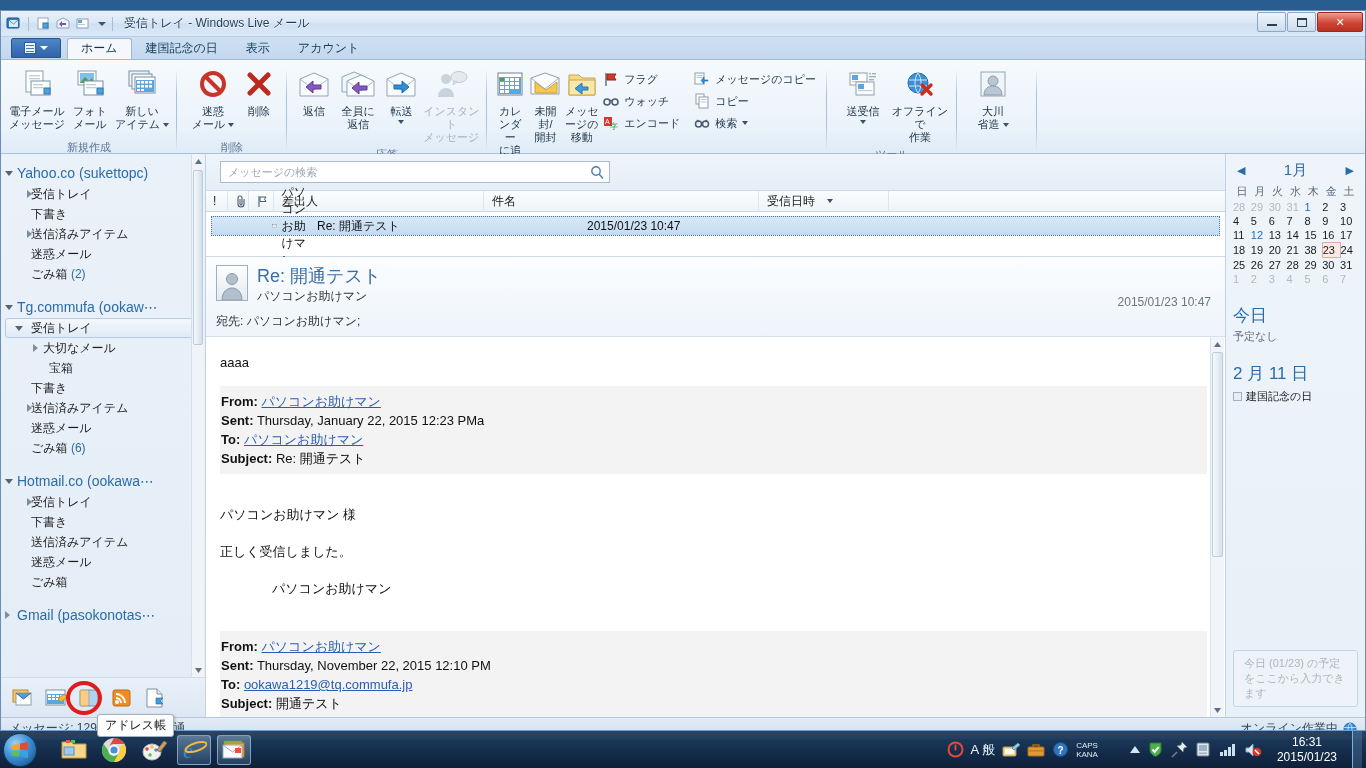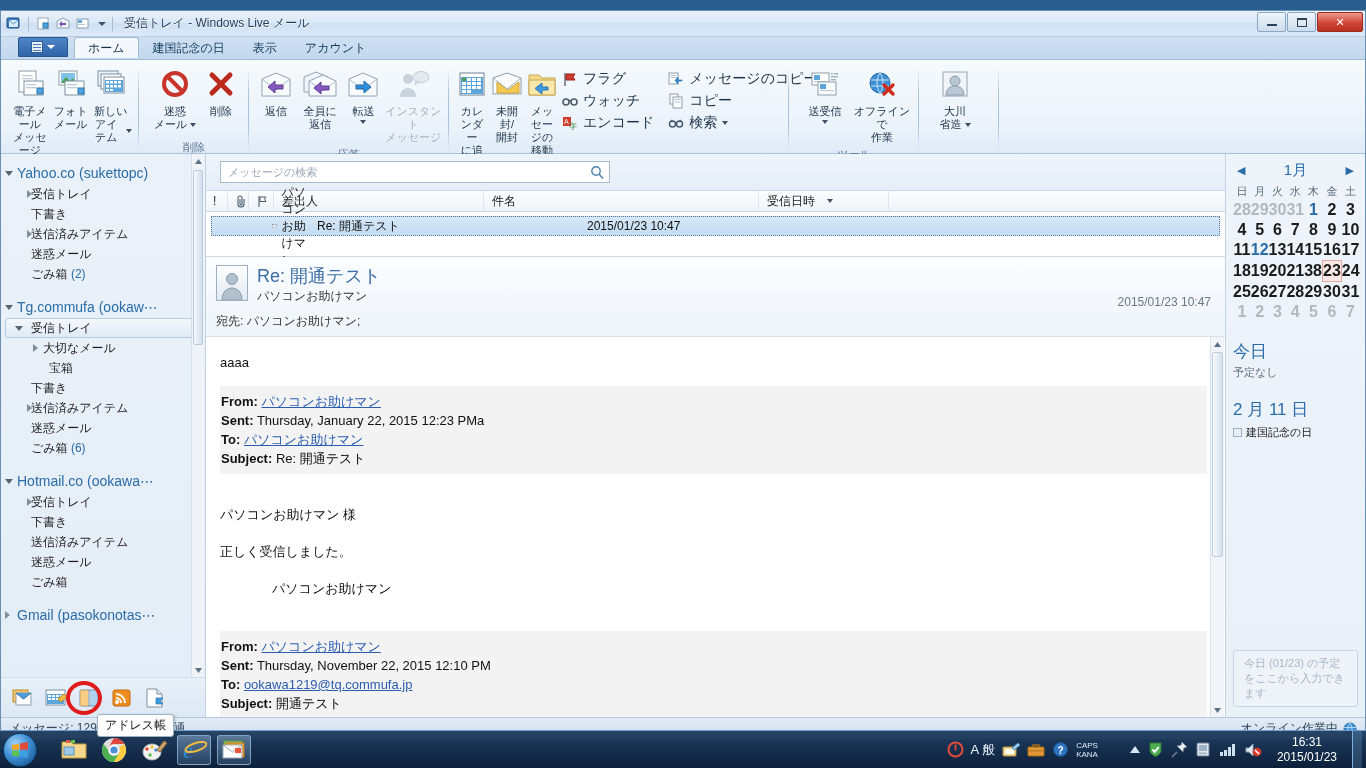--- a/index.html
+++ b/index.html
@@ -38,23 +38,23 @@
     font-size: 11px; color: #2c3f55; margin-left: 1px;
   }
   .wbtn.close {
     width: 46px;
     background: linear-gradient(to bottom, #ef9a8e, #cf4636 55%, #b8301f);
     border-color: #9b2a1b; color: #fff; font-weight: bold;
   }
 
   
   .tabbar {
-    height: 22px; display: flex; align-items: flex-start;
+    height: 22px; display: flex; align-items: center;
     background: linear-gradient(to bottom, #cfe0f2, #c3d8ee);
-    padding-left: 17px; position: relative;
+    padding-left: 10px; position: relative;
   }
   .appbtn {
     width: 50px; height: 20px; margin-right: 6px; border-radius: 2px 2px 0 0;
     background: linear-gradient(to bottom, #4f86c6, #2f64a8);
     border: 1px solid #27568f; display: flex; align-items: center;
     justify-content: center; gap: 4px;
   }
   .appbtn .sq { width: 12px; height: 12px; background: #eaf2fb; border: 1px solid #2d5c97; }
   .appbtn .sq i { display:block; height:1px; background:#4a7ab5; margin:2px 1px 0; }
   .appbtn .car { border-left: 4px solid transparent; border-right: 4px solid transparent; border-top: 4px solid #fff; }
@@ -88,21 +88,21 @@
     padding: 3px 1px; border-radius: 3px; cursor: default;
   }
   .bigbtn .lbl { font-size: 11px; color: #1b3145; text-align: center; line-height: 13px; margin-top: 3px; }
   .bigbtn.dim .lbl { color: #a4b2c0; }
   .bigbtn .ic { height: 34px; display: flex; align-items: center; justify-content: center; }
   .smallcol { display: flex; flex-direction: column; justify-content: center; padding-top: 3px; }
   .smallbtn {
     display: flex; align-items: center; gap: 5px; padding: 2px 5px 2px 3px;
     height: 22px; border-radius: 3px;
   }
-  .smallbtn .lbl { font-size: 14px; color: #1b3145; white-space: nowrap; }
+  .smallbtn .lbl { font-size: 11px; color: #1b3145; white-space: nowrap; }
   .caret-d { border-left: 3px solid transparent; border-right: 3px solid transparent; border-top: 4px solid #3c4f63; }
 
   
   .body {
     position: absolute; top: 143px; left: 0; right: 0; bottom: 22px;
     display: flex; background: #fff;
   }
 
   
   .sidebar {
@@ -228,21 +228,21 @@
   .rightpane {
     width: 140px; background: linear-gradient(to bottom,#eef4fa,#e8f0f8);
     border-left: 1px solid #c3d3e3; padding: 5px 7px 0 7px;
     display: flex; flex-direction: column;
   }
   .cal-nav { display: flex; align-items: center; justify-content: space-between; height: 22px; }
   .cal-nav .mon { font-size: 15px; color: #2a6ca8; }
   .cal-nav .arw { color: #2a6ca8; font-size: 11px; padding: 0 4px; }
   .cal { width: 100%; border-collapse: collapse; margin-top: 2px; }
   .cal th { font-size: 11px; color: #5b6b7c; font-weight: normal; padding: 1px 0; text-align: center; }
-  .cal td { font-size: 16px; color: #1b1b1b; text-align: center; padding: 1px 0; width: 14.28%; font-weight: bold; }
+  .cal td { font-size: 11px; color: #1b1b1b; text-align: left; padding: 1px 0; width: 14.28%; }
   .cal td.out { color: #b0b8c0; }
   .cal td.blu { color: #2a6ca8; }
   .cal td.today { border: 1px solid #e2a9a0; background: #fbe9e6; border-radius: 2px; }
   .sect-h { font-size: 17px; color: #2a6ca8; margin-top: 18px; }
   .sect-s { font-size: 11px; color: #5d6a78; margin-top: 2px; }
   .holiday { font-size: 11px; color: #1b1b1b; margin-top: 4px; display: flex; align-items: center; gap: 4px; }
   .hbox { width: 9px; height: 9px; border: 1px solid #9db2c6; background: #e8eef5; }
   .apptbox {
     margin-top: auto; margin-bottom: 10px; border: 1px solid #c6d3e0; background: #eef3f9;
     border-radius: 3px; padding: 5px 10px; font-size: 11px; color: #aab6c3; line-height: 15px;
@@ -340,21 +340,21 @@
       <span class="car"></span>
     </div>
     <div class="tab active">ホーム</div>
     <div class="tab">建国記念の日</div>
     <div class="tab">表示</div>
     <div class="tab">アカウント</div>
   </div>
 
   <div class="ribbon">
 
-    <div class="rgroup" style="width:138px">
+    <div class="rgroup" style="width:176px">
       <div class="items">
         <div class="bigbtn">
           <span class="ic">
             <svg width="34" height="32" viewBox="0 0 34 32">
               <rect x="6" y="2" width="17" height="21" fill="#fff" stroke="#8d9daa"></rect>
               <rect x="9" y="6" width="11" height="1.3" fill="#c0ccd7"></rect>
               <rect x="9" y="9" width="11" height="1.3" fill="#c0ccd7"></rect>
               <rect x="11" y="12" width="19" height="14" fill="#fbfdff" stroke="#7d8f9e"></rect>
               <rect x="13" y="15" width="10" height="1.3" fill="#c0ccd7"></rect>
               <rect x="13" y="18" width="10" height="1.3" fill="#c0ccd7"></rect>

